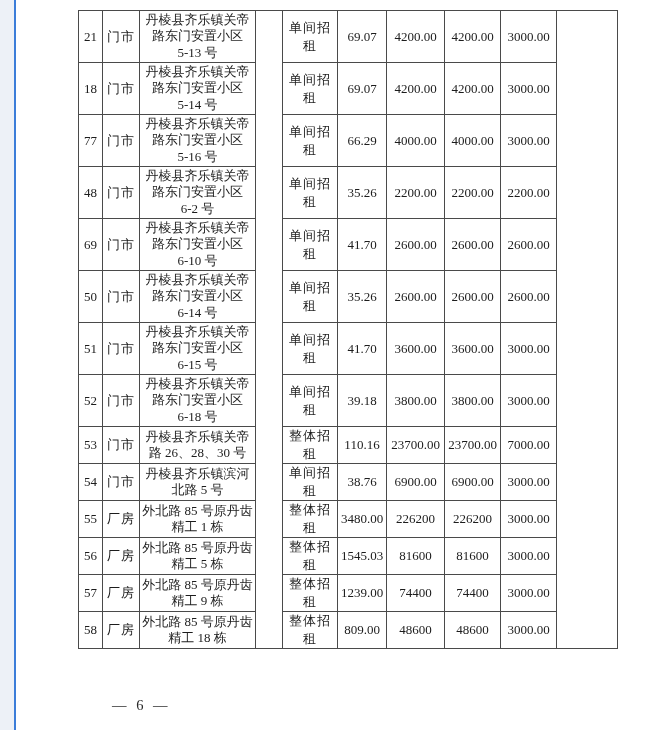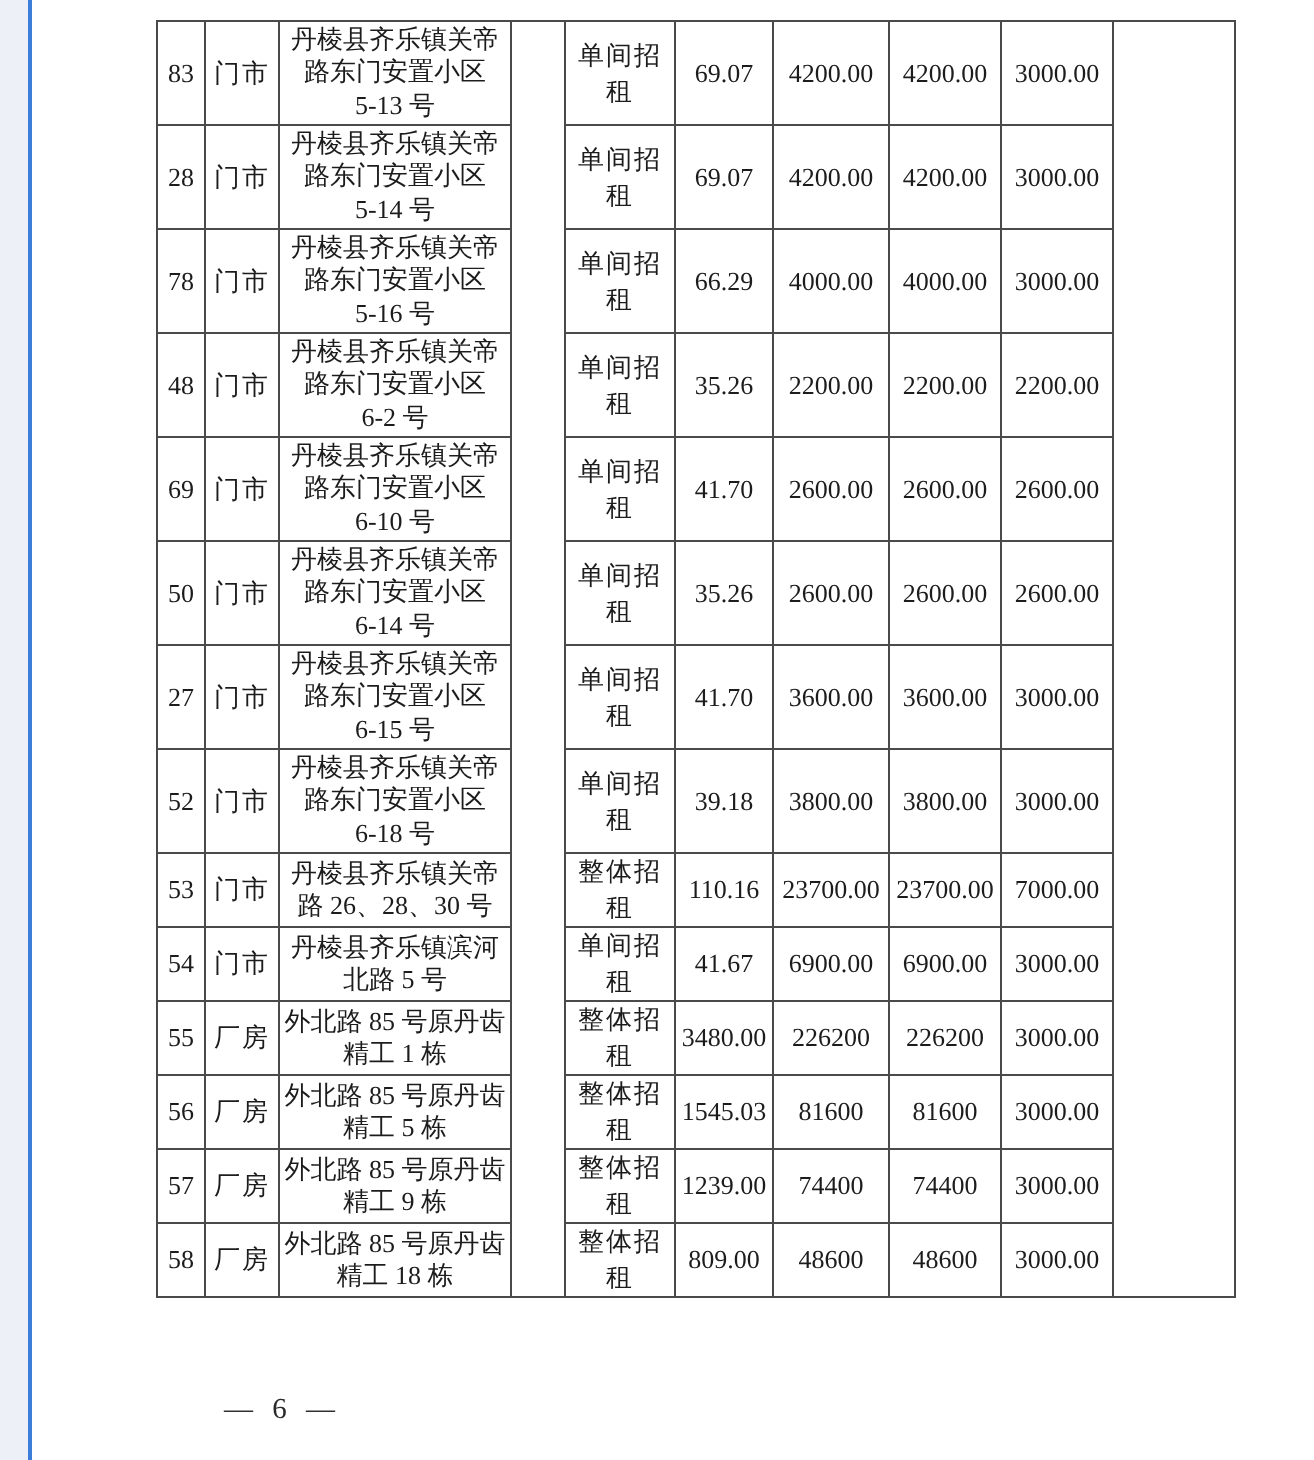--- a/index.html
+++ b/index.html
@@ -69,47 +69,47 @@
       <col style="width:27px">
       <col style="width:55px">
       <col style="width:49px">
       <col style="width:58px">
       <col style="width:56px">
       <col style="width:56px">
       <col style="width:61px">
     </colgroup>
     <tbody id="tbody">
         <tr class="h3">
-          <td class="num">83</td>
+          <td class="num">21</td>
           <td class="mode">门市</td>
           <td class="address">丹棱县齐乐镇关帝
 路东门安置小区
 5-13 号</td>
           <td rowspan="14"></td>
           <td class="mode">单间招租</td>
           <td class="num">69.07</td>
           <td class="num">4200.00</td>
           <td class="num">4200.00</td>
           <td class="num">3000.00</td>
           <td rowspan="14"></td>
         </tr>
         <tr class="h3">
-          <td class="num">28</td>
+          <td class="num">18</td>
           <td class="mode">门市</td>
           <td class="address">丹棱县齐乐镇关帝
 路东门安置小区
 5-14 号</td>
           <td class="mode">单间招租</td>
           <td class="num">69.07</td>
           <td class="num">4200.00</td>
           <td class="num">4200.00</td>
           <td class="num">3000.00</td>
         </tr>
         <tr class="h3">
-          <td class="num">78</td>
+          <td class="num">77</td>
           <td class="mode">门市</td>
           <td class="address">丹棱县齐乐镇关帝
 路东门安置小区
 5-16 号</td>
           <td class="mode">单间招租</td>
           <td class="num">66.29</td>
           <td class="num">4000.00</td>
           <td class="num">4000.00</td>
           <td class="num">3000.00</td>
         </tr>
@@ -143,21 +143,21 @@
           <td class="address">丹棱县齐乐镇关帝
 路东门安置小区
 6-14 号</td>
           <td class="mode">单间招租</td>
           <td class="num">35.26</td>
           <td class="num">2600.00</td>
           <td class="num">2600.00</td>
           <td class="num">2600.00</td>
         </tr>
         <tr class="h3">
-          <td class="num">27</td>
+          <td class="num">51</td>
           <td class="mode">门市</td>
           <td class="address">丹棱县齐乐镇关帝
 路东门安置小区
 6-15 号</td>
           <td class="mode">单间招租</td>
           <td class="num">41.70</td>
           <td class="num">3600.00</td>
           <td class="num">3600.00</td>
           <td class="num">3000.00</td>
         </tr>
@@ -183,21 +183,21 @@
           <td class="num">23700.00</td>
           <td class="num">23700.00</td>
           <td class="num">7000.00</td>
         </tr>
         <tr class="h2">
           <td class="num">54</td>
           <td class="mode">门市</td>
           <td class="address">丹棱县齐乐镇滨河
 北路 5 号</td>
           <td class="mode">单间招租</td>
-          <td class="num">41.67</td>
+          <td class="num">38.76</td>
           <td class="num">6900.00</td>
           <td class="num">6900.00</td>
           <td class="num">3000.00</td>
         </tr>
         <tr class="h2">
           <td class="num">55</td>
           <td class="mode">厂房</td>
           <td class="address">外北路 85 号原丹齿
 精工 1 栋</td>
           <td class="mode">整体招租</td>

